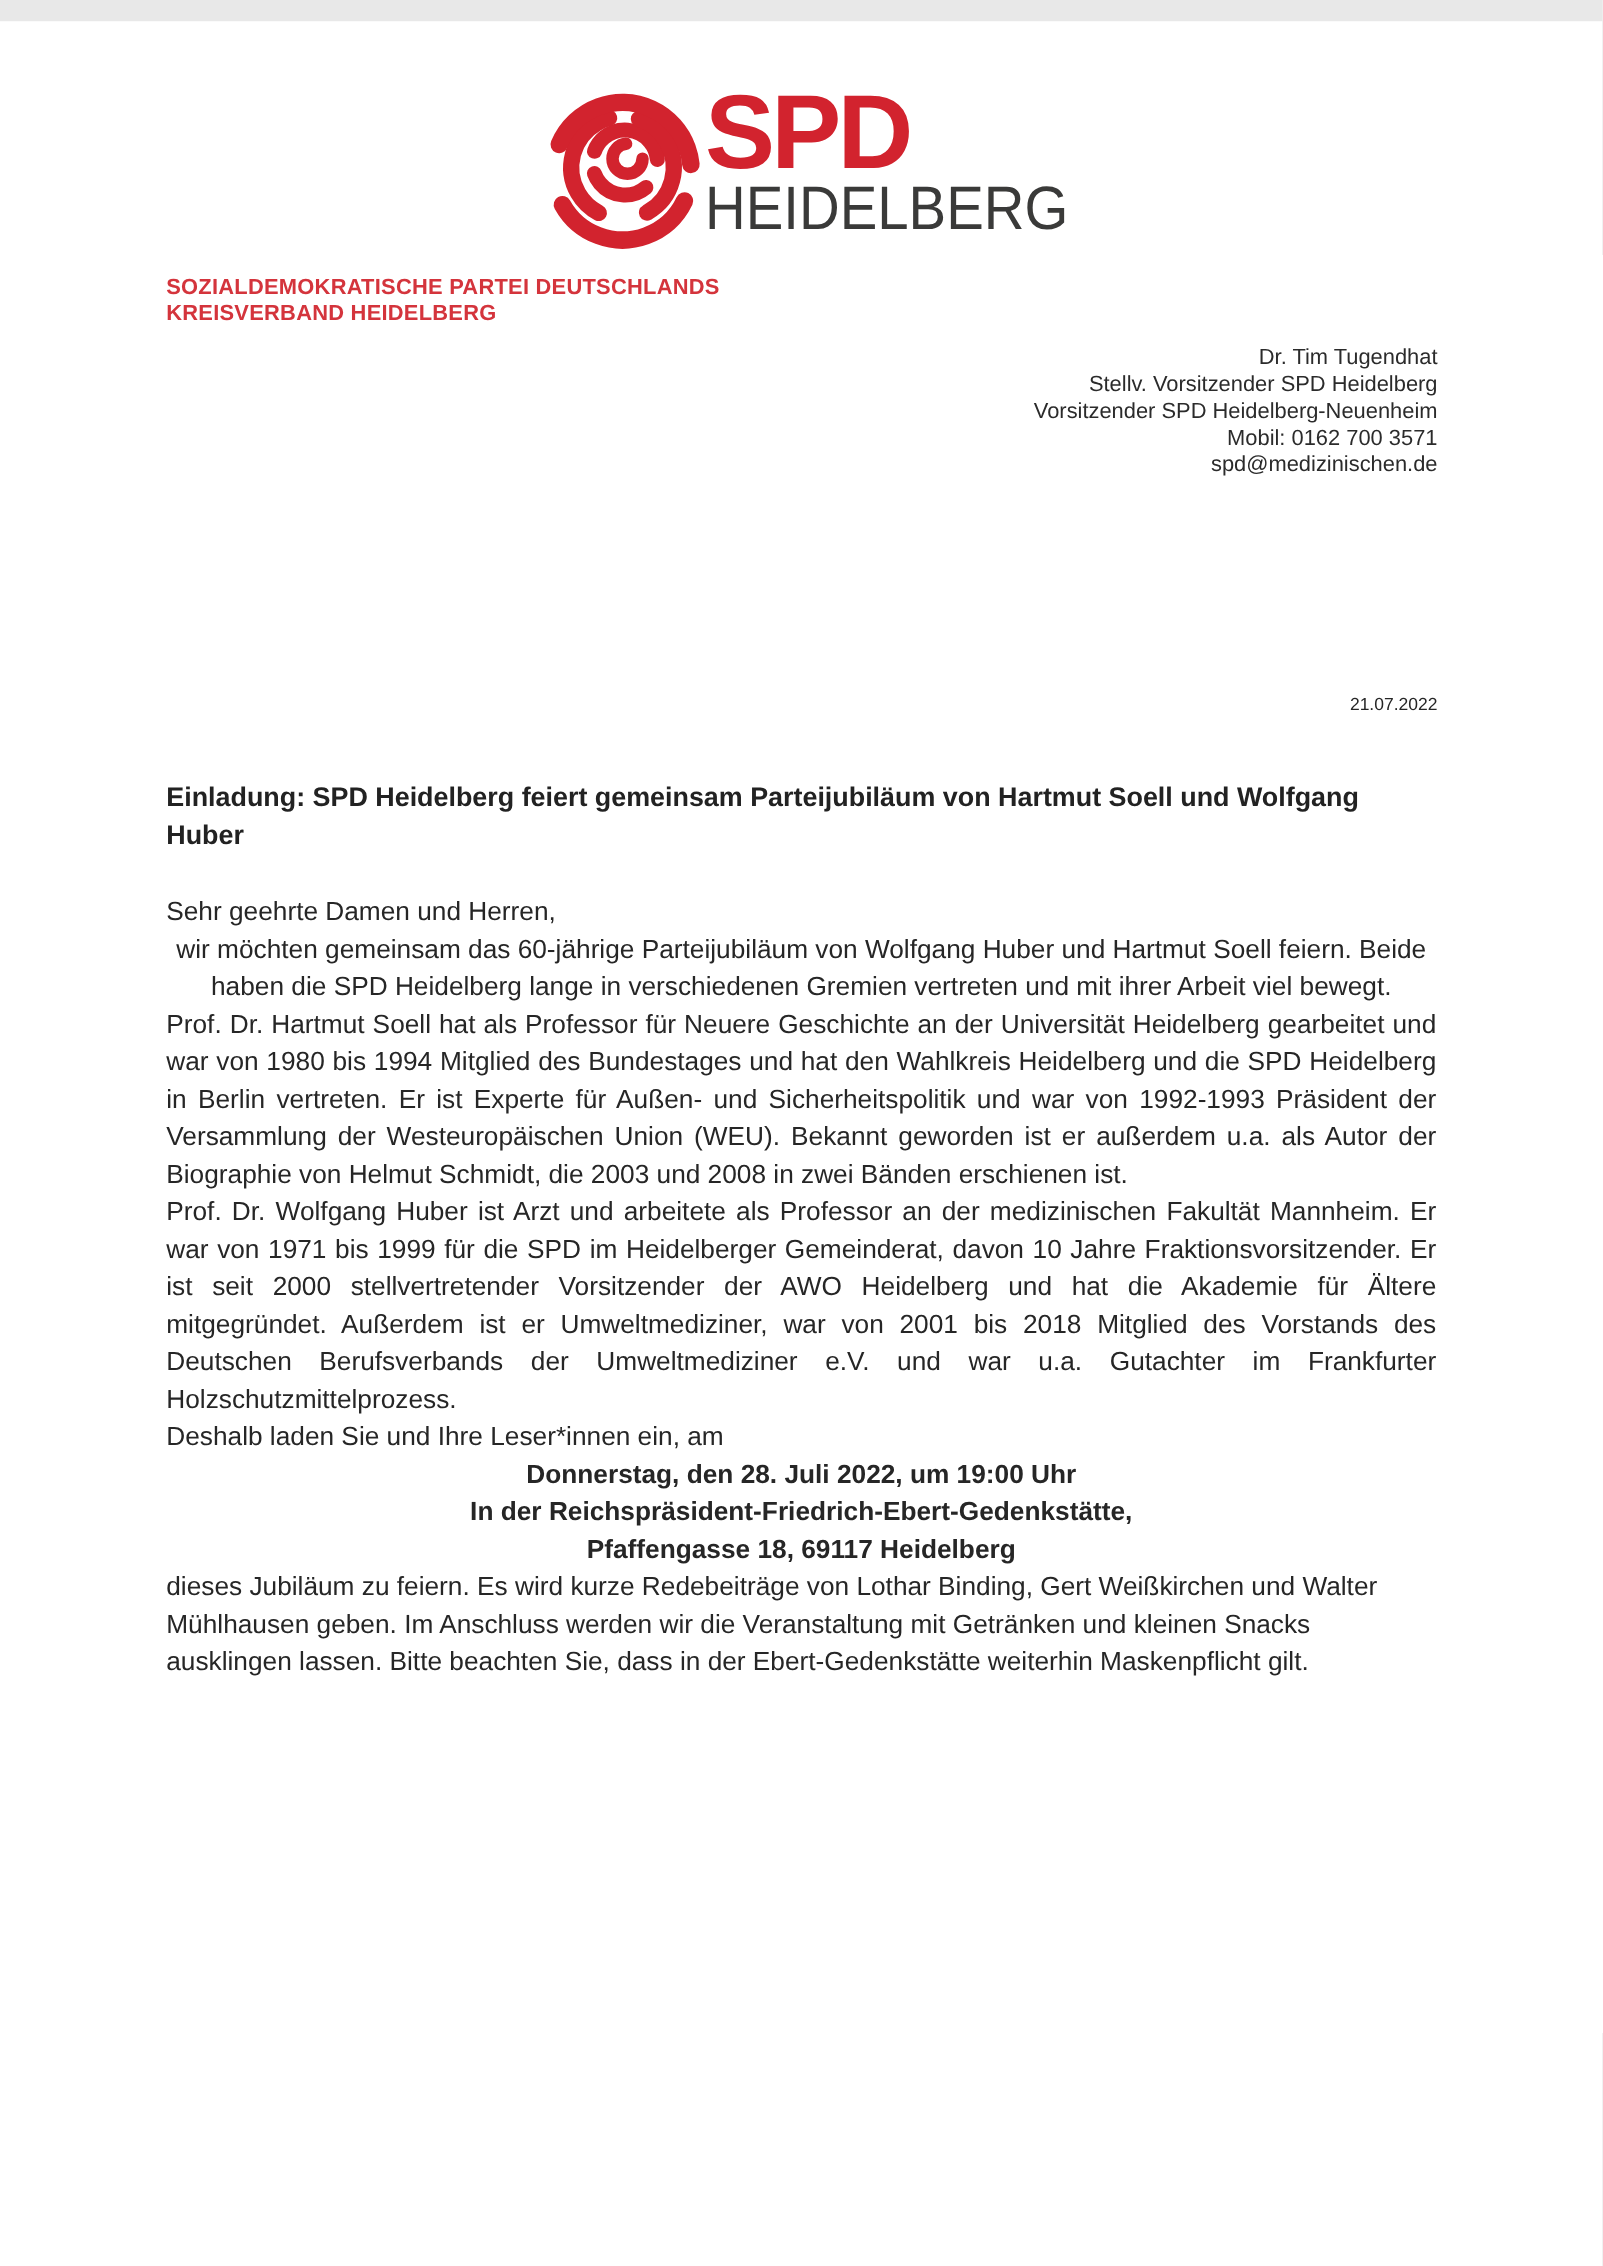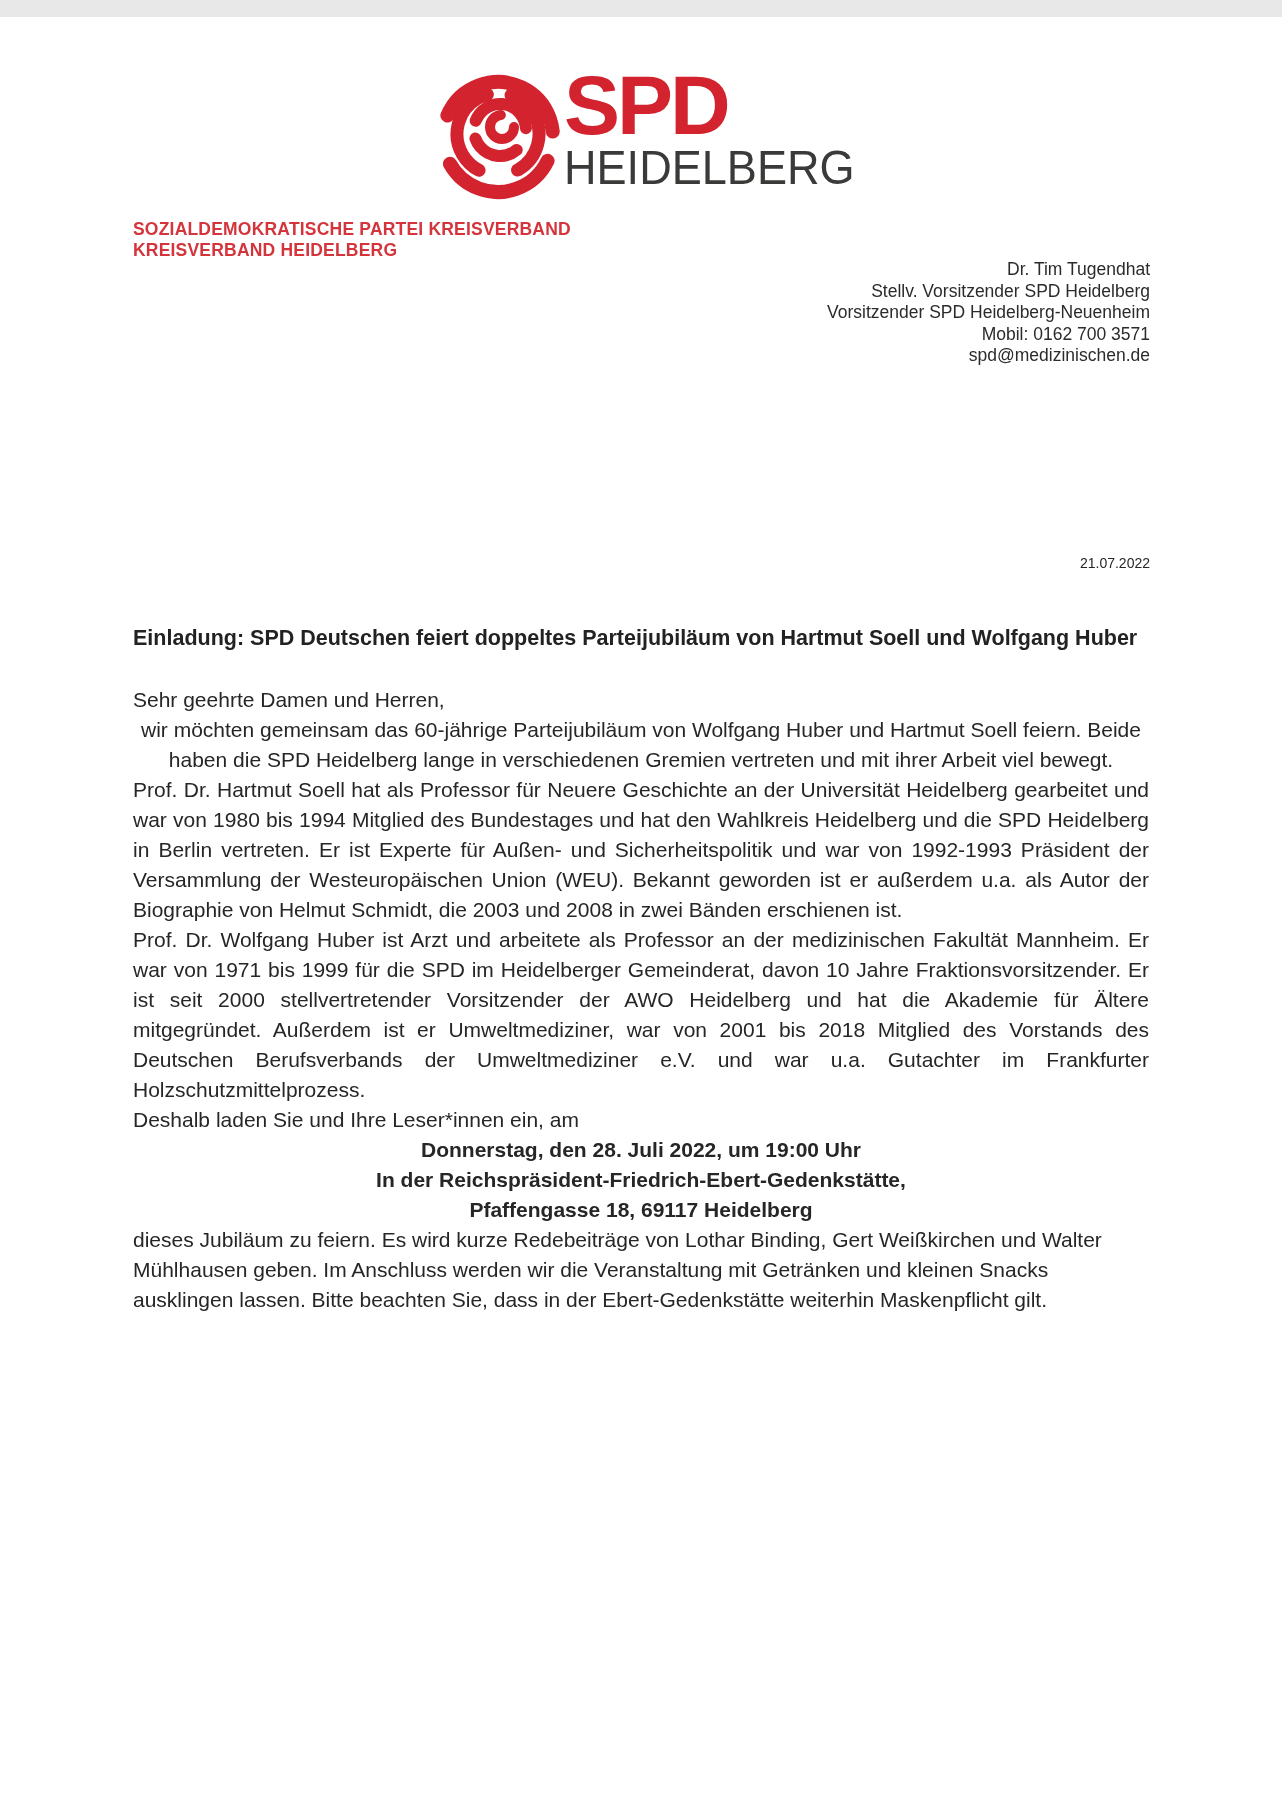--- a/index.html
+++ b/index.html
@@ -26,21 +26,21 @@
     transform:scaleX(0.92);transform-origin:left top;white-space:nowrap;
   }
   
   .org{
     position:absolute;left:133px;top:202px;
     color:#d4343c;font-weight:700;font-size:17.5px;line-height:21px;
     letter-spacing:0.2px;
   }
   
   .contact{
-    position:absolute;right:132px;top:242px;
+    position:absolute;right:132px;top:258px;
     text-align:right;font-size:17.5px;line-height:21.5px;color:#2b2b2b;
   }
   
   .date{
     position:absolute;right:132px;top:538px;
     font-size:14px;color:#262626;
   }
   
   .body{
     position:absolute;left:133px;top:596px;width:1016px;
@@ -75,36 +75,36 @@
         <circle cx="70" cy="70" r="55" stroke-width="14" stroke-dasharray="100 30 120 50" transform="rotate(250 70 70)"></circle>
       </g>
     </svg>
     <div class="logo-text">
       <div class="logo-spd">SPD</div>
       <div class="logo-city">HEIDELBERG</div>
     </div>
   </header>
 
   <div class="org">
-    <div>SOZIALDEMOKRATISCHE PARTEI KREISVERBAND</div>
+    <div>SOZIALDEMOKRATISCHE PARTEI DEUTSCHLANDS</div>
     <div>KREISVERBAND HEIDELBERG</div>
   </div>
 
   <div class="contact">
     <div>Dr. Tim Tugendhat</div>
     <div>Stellv. Vorsitzender SPD Heidelberg</div>
     <div>Vorsitzender SPD Heidelberg-Neuenheim</div>
     <div>Mobil: 0162 700 3571</div>
     <div>spd@medizinischen.de</div>
   </div>
 
   <div class="date">21.07.2022</div>
 
   <main class="body">
-    <h1 class="subject">Einladung: SPD Deutschen feiert doppeltes Parteijubiläum von Hartmut Soell und Wolfgang Huber</h1>
+    <h1 class="subject">Einladung: SPD Heidelberg feiert gemeinsam Parteijubiläum von Hartmut Soell und Wolfgang Huber</h1>
 
     <p class="salutation">Sehr geehrte Damen und Herren,</p>
     <p class="para first">wir möchten gemeinsam das 60-jährige Parteijubiläum von Wolfgang Huber und Hartmut Soell feiern. Beide haben die SPD Heidelberg lange in verschiedenen Gremien vertreten und mit ihrer Arbeit viel bewegt.</p>
 
     <p class="para justify">Prof. Dr. Hartmut Soell hat als Professor für Neuere Geschichte an der Universität Heidelberg gearbeitet und war von 1980 bis 1994 Mitglied des Bundestages und hat den Wahlkreis Heidelberg und die SPD Heidelberg in Berlin vertreten. Er ist Experte für Außen- und Sicherheitspolitik und war von 1992-1993 Präsident der Versammlung der Westeuropäischen Union (WEU). Bekannt geworden ist er außerdem u.a. als Autor der Biographie von Helmut Schmidt, die 2003 und 2008 in zwei Bänden erschienen ist.</p>
 
     <p class="para justify">Prof. Dr. Wolfgang Huber ist Arzt und arbeitete als Professor an der medizinischen Fakultät Mannheim. Er war von 1971 bis 1999 für die SPD im Heidelberger Gemeinderat, davon 10 Jahre Fraktionsvorsitzender. Er ist seit 2000 stellvertretender Vorsitzender der AWO Heidelberg und hat die Akademie für Ältere mitgegründet. Außerdem ist er Umweltmediziner, war von 2001 bis 2018 Mitglied des Vorstands des Deutschen Berufsverbands der Umweltmediziner e.V. und war u.a. Gutachter im Frankfurter Holzschutzmittelprozess.</p>
 
     <p class="lead">Deshalb laden Sie und Ihre Leser*innen ein, am</p>
     <p class="event">Donnerstag, den 28. Juli 2022, um 19:00 Uhr</p>

